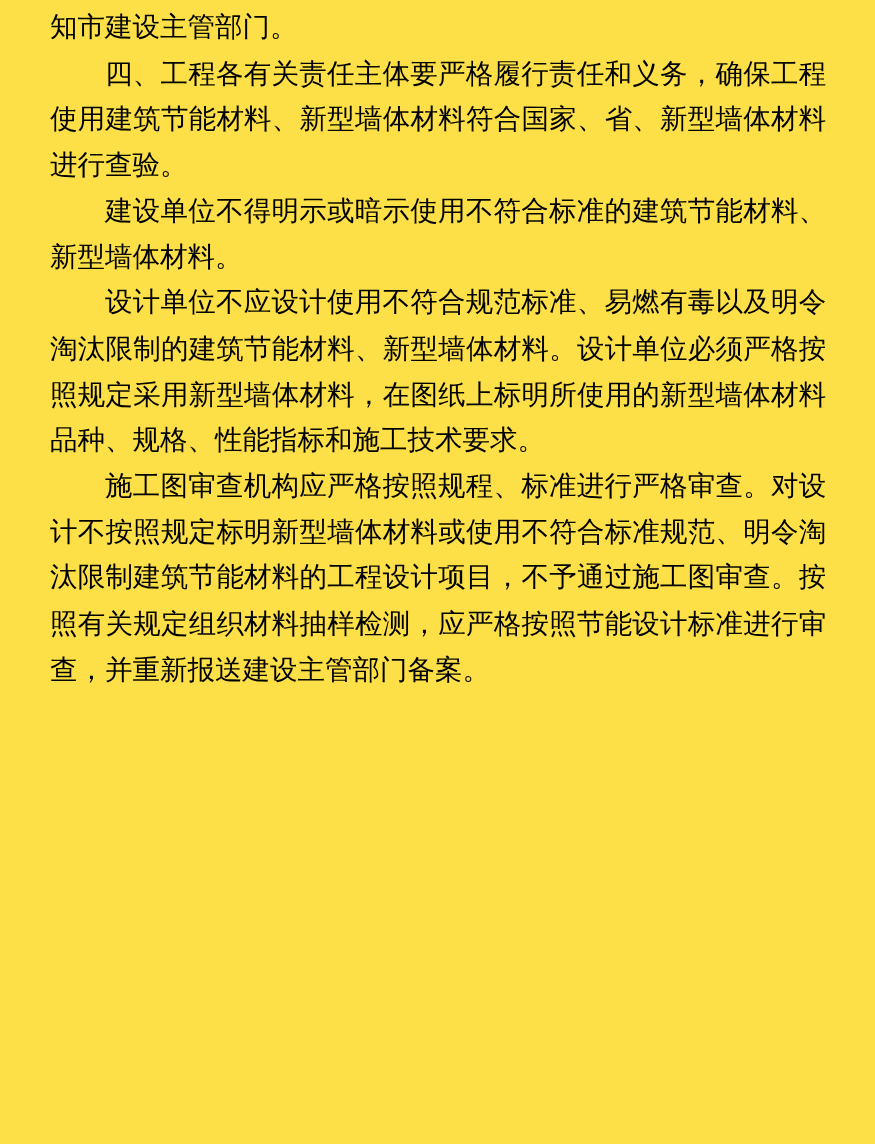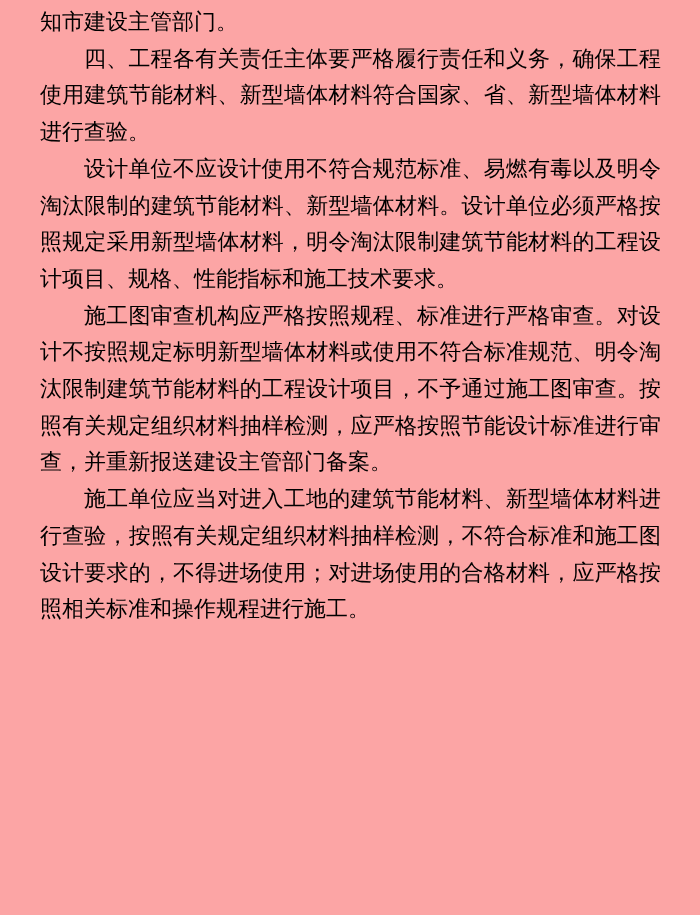--- a/index.html
+++ b/index.html
@@ -10,21 +10,21 @@
   body {
     width: 700px;
     height: 915px;
     overflow: hidden;
     font-family: "Liberation Serif", serif;
   }
   .page {
     box-sizing: border-box;
     width: 700px;
     height: 915px;
-    background: #fca5a5;
+    background: #fde047;
     padding: 4px 39px 0 40px;
   }
   .doc-body p {
     margin: 0;
     padding: 0;
     color: #000000;
     font-size: 22px;
     line-height: 36.7px;
     letter-spacing: 0px;
     text-align: justify;
@@ -40,17 +40,17 @@
     text-indent: 0;
   }
 </style>
 </head>
 <body>
 
 <div class="page">
   <div class="doc-body">
       <p class="no-indent">知市建设主管部门。</p>
       <p class="indent">四、工程各有关责任主体要严格履行责任和义务，确保工程使用建筑节能材料、新型墙体材料符合国家、省、新型墙体材料进行查验。</p>
-      <p class="indent">设计单位不应设计使用不符合规范标准、易燃有毒以及明令淘汰限制的建筑节能材料、新型墙体材料。设计单位必须严格按照规定采用新型墙体材料，明令淘汰限制建筑节能材料的工程设计项目、规格、性能指标和施工技术要求。</p>
+      <p class="indent">建设单位不得明示或暗示使用不符合标准的建筑节能材料、新型墙体材料。</p>
+      <p class="indent">设计单位不应设计使用不符合规范标准、易燃有毒以及明令淘汰限制的建筑节能材料、新型墙体材料。设计单位必须严格按照规定采用新型墙体材料，在图纸上标明所使用的新型墙体材料品种、规格、性能指标和施工技术要求。</p>
       <p class="indent">施工图审查机构应严格按照规程、标准进行严格审查。对设计不按照规定标明新型墙体材料或使用不符合标准规范、明令淘汰限制建筑节能材料的工程设计项目，不予通过施工图审查。按照有关规定组织材料抽样检测，应严格按照节能设计标准进行审查，并重新报送建设主管部门备案。</p>
-      <p class="indent">施工单位应当对进入工地的建筑节能材料、新型墙体材料进行查验，按照有关规定组织材料抽样检测，不符合标准和施工图设计要求的，不得进场使用；对进场使用的合格材料，应严格按照相关标准和操作规程进行施工。</p>
     </div>
 </div>
 
 </body></html>

